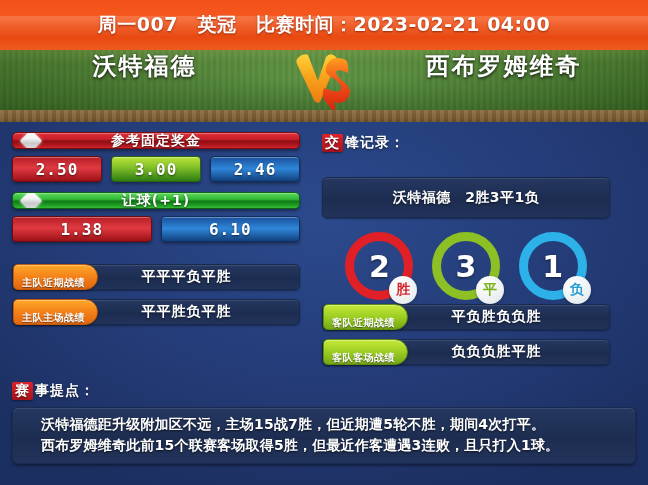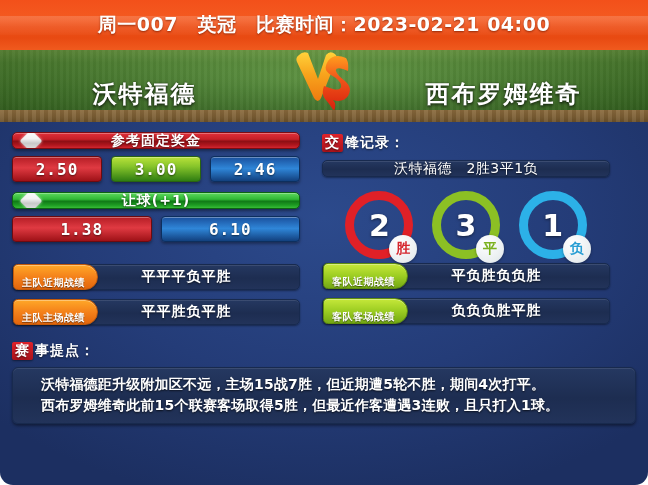--- a/index.html
+++ b/index.html
@@ -8,21 +8,20 @@
     width: 648px; height: 485px;
     font-family: "DejaVu Sans", "Liberation Sans", sans-serif;
     overflow: hidden;
   }
   #page {
     position: relative;
     width: 648px; height: 485px;
     background: #223a74;
     background-image:
       radial-gradient(ellipse 70% 60% at 50% 45%, #2c4a8c 0%, #243c78 55%, #1c2f61 100%);
-    border-radius: 13px;
   }
 
   
   .hdr {
     position: relative;
     height: 50px;
     background: linear-gradient(180deg, #f3501a 0%, #f45a20 38%, #ee4f17 52%, #e84a12 76%, #f05a1e 100%);
     display: flex; align-items: center; justify-content: center;
     overflow: hidden;
   }
@@ -53,21 +52,21 @@
       repeating-linear-gradient(90deg, rgba(255,255,255,.07) 0 4px, rgba(0,0,0,.06) 4px 8px),
       linear-gradient(180deg, #8a6a3c 0%, #7a5d33 60%, #6b5029 100%);
   }
   .grass-vig {
     position: absolute; inset: 0;
     background: radial-gradient(ellipse 80% 120% at 50% 40%, rgba(255,255,255,.12), rgba(0,0,0,.28) 85%);
     pointer-events: none;
   }
   .teams {
     position: absolute; inset: 0 0 12px 0;
-    display: flex; align-items: flex-end; justify-content: center;
+    display: flex; align-items: flex-start; justify-content: center;
   }
   .team {
     flex: 1; text-align: center;
     color: #fff; font-size: 24px; font-weight: bold;
     letter-spacing: 2px;
     text-shadow: 0 2px 3px rgba(0,0,0,.55), 0 0 2px rgba(0,0,0,.6);
   }
   .vs-wrap {
     width: 70px; display: flex; align-items: center; justify-content: center;
   }
@@ -141,28 +140,28 @@
     background: linear-gradient(180deg, #e0222a, #a8121a);
     color: #fff;
     padding: 0 3px 1px 3px;
     margin-right: 2px;
     border-radius: 2px;
     line-height: 17px;
     height: 18px;
     box-shadow: 0 1px 2px rgba(0,0,0,.45);
   }
   .dark-field {
-    margin-top: 6px;
-    height: 17px; border-radius: 5px;
+    margin-top: 23px;
+    height: 41px; border-radius: 5px;
     background: linear-gradient(180deg, #253861 0%, #1d2d51 55%, #22335a 100%);
     border: 1px solid #16friendly;
     border: 1px solid #182a4e;
     box-shadow: inset 0 1px 0 rgba(255,255,255,.10), 0 1px 2px rgba(0,0,0,.4);
     display: flex; align-items: center; justify-content: center;
-    color: #fff; font-size: 14px; font-weight: normal; letter-spacing: .5px;
+    color: #fff; font-size: 14px; font-weight: bold; letter-spacing: .5px;
     text-shadow: 0 1px 2px rgba(0,0,0,.65);
   }
 
   
   .rings { display: flex; justify-content: space-around; margin-top: 14px; padding: 0 14px; }
   .ring-box { position: relative; width: 68px; height: 68px; }
   .ring {
     width: 68px; height: 68px; border-radius: 50%;
     display: flex; align-items: center; justify-content: center;
     font-size: 30px; font-weight: bold; color: #fff;

